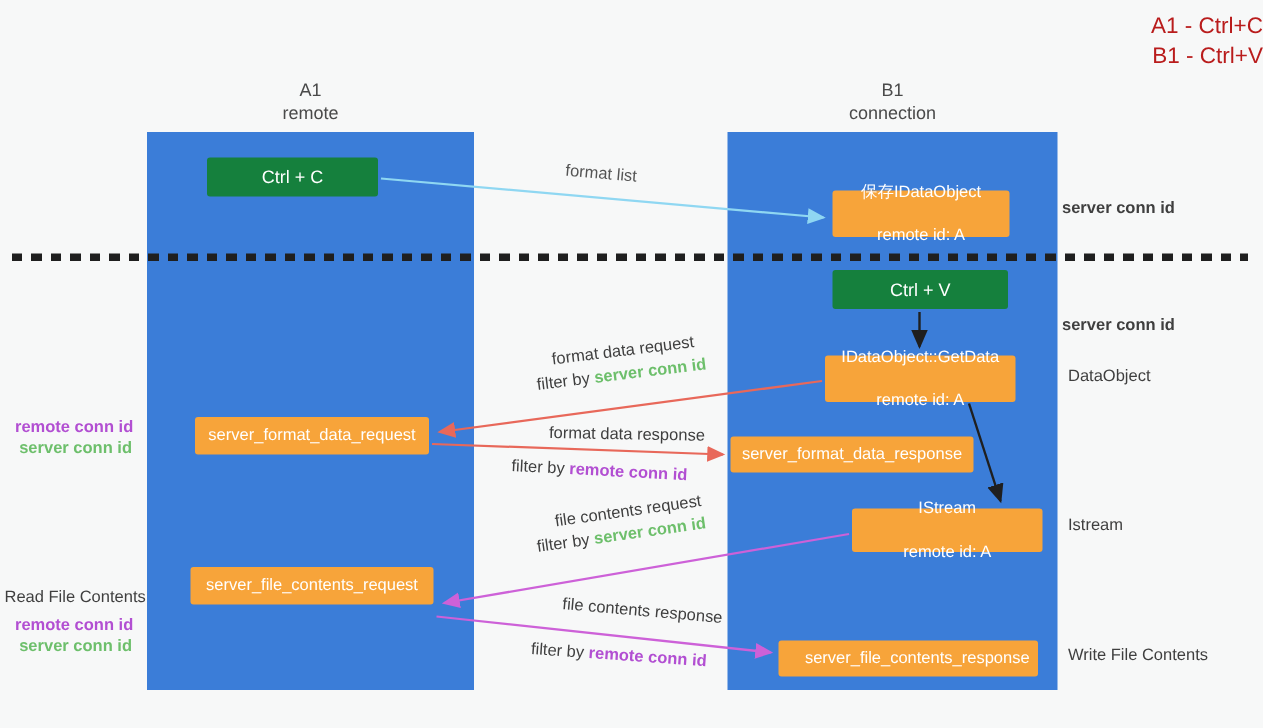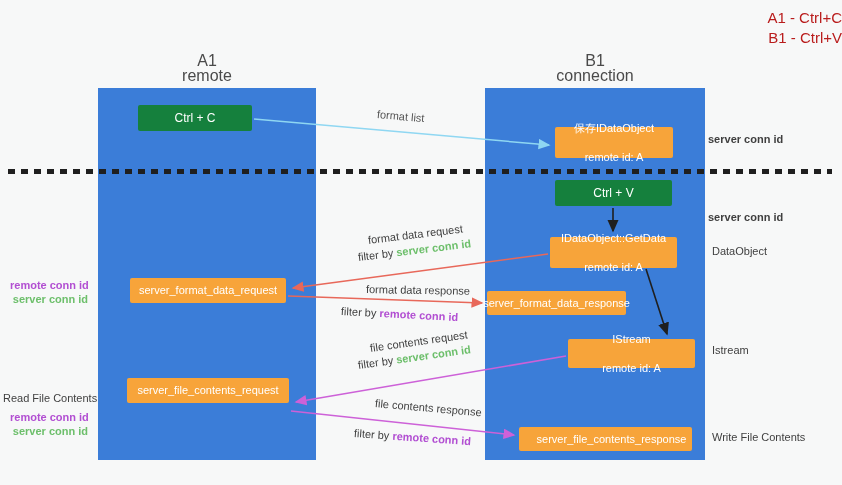--- a/index.html
+++ b/index.html
@@ -1,20 +1,20 @@
 <!DOCTYPE html>
 <html><head>
 <meta charset="utf-8">
 <style>
   html,body{margin:0;padding:0;}
   body{background:#f7f8f8;font-family:"Liberation Sans","DejaVu Sans",sans-serif;}
   #stage{position:relative;width:842px;height:485px;background:#f7f8f8;overflow:hidden;}
   .title{position:absolute;left:0;top:8px;width:100%;text-align:right;font-size:15px;line-height:20px;color:#b91c1c;}
   .lane{position:absolute;background:#3b7dd8;}
-  .lane-header{position:absolute;text-align:center;font-size:16px;line-height:15px;color:#4a4a4a;}
+  .lane-header{position:absolute;text-align:center;font-size:12px;line-height:15px;color:#4a4a4a;}
   .box{position:absolute;display:flex;flex-direction:column;align-items:center;justify-content:center;
        color:#fff;font-size:11px;line-height:13px;border-radius:2px;white-space:nowrap;}
   .box.big{font-size:12px;}
   .green-box{background:#15803d;}
   .orange-box{background:#f7a43a;gap:16px;}
   .lbl{position:absolute;font-size:11px;color:#555;white-space:nowrap;transform-origin:left center;}
   .dark{color:#3f3f3f;}
   .conn-green{color:#6dbf6b;font-weight:bold;}
   .conn-purple{color:#b24fd2;font-weight:bold;}
   .side{position:absolute;font-size:11px;white-space:nowrap;color:#3f3f3f;}
@@ -85,21 +85,21 @@
     <div>保存IDataObject</div>
     <div>remote id: A</div>
   </div>
   <div class="box green-box big" style="left:555px;top:180px;width:117px;height:26px;">
     <div>Ctrl + V</div>
   </div>
   <div class="box orange-box" style="left:550px;top:237px;width:127px;height:31px;">
     <div>IDataObject::GetData</div>
     <div>remote id: A</div>
   </div>
-  <div class="box orange-box" style="left:487px;top:291px;width:139px;height:24px;">
+  <div class="box orange-box" style="left:487px;top:291px;width:162px;height:24px;">
     <div>server_format_data_response</div>
   </div>
   <div class="box orange-box" style="left:568px;top:339px;width:127px;height:29px;">
     <div>IStream</div>
     <div>remote id: A</div>
   </div>
   <div class="box orange-box" style="left:519px;top:427px;width:161px;height:24px;padding-left:12px;">
     <div>server_file_contents_response</div>
   </div>
 

